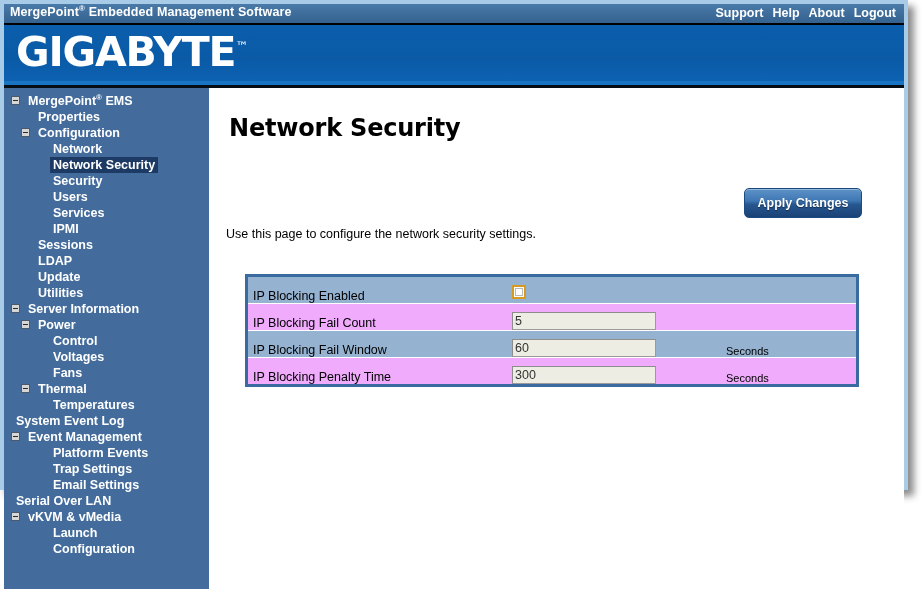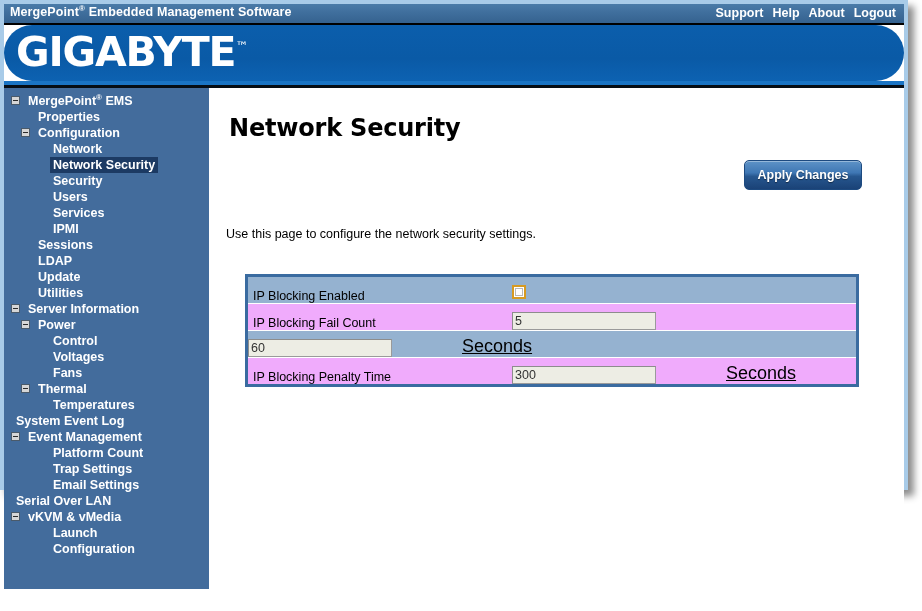--- a/index.html
+++ b/index.html
@@ -79,21 +79,20 @@
 
   
   .banner {
     position: absolute;
     left: 0; top: 21px;
     width: 900px;
     height: 56px;
     background: #0a5ba8;
     background: linear-gradient(to bottom, #0b5eac 0%, #0a5aa6 60%, #0d62b2 100%);
     overflow: hidden;
-    border-radius: 28px;
   }
   .banner-logo {
     position: absolute;
     left: 12px;
     top: 7px;
     color: #ffffff;
     font-size: 41px;
     font-weight: bold;
     letter-spacing: -1.2px;
     font-family: "DejaVu Sans", sans-serif;
@@ -202,21 +201,21 @@
     top: 26px;
     font-size: 24px;
     font-weight: bold;
     color: #000000;
     font-family: "DejaVu Sans", sans-serif;
     letter-spacing: -0.2px;
   }
   .apply-btn {
     position: absolute;
     left: 531px;
-    top: 72px;
+    top: 100px;
     width: 118px;
     height: 30px;
     border: 1px solid #1d4a80;
     border-radius: 5px;
     background: linear-gradient(to bottom, #5e93c7 0%, #3f77b4 42%, #27578f 55%, #1a4277 100%);
     color: #ffffff;
     font-size: 12.5px;
     font-weight: bold;
     cursor: pointer;
     padding: 0;
@@ -257,25 +256,24 @@
     font-size: 12.5px;
     color: #000000;
     box-sizing: border-box;
     white-space: nowrap;
   }
   .scell-ctl {
     width: 208px;
     box-sizing: border-box;
   }
   .scell-unit {
-    font-size: 18px;
+    font-size: 11px;
     color: #000000;
     padding-left: 6px;
     white-space: nowrap;
-    text-decoration: underline;
   }
   .txtbox {
     width: 144px;
     height: 18px;
     background: #edede4;
     border: 1px solid #9a9a9a;
     border-top-color: #8d8d8d;
     border-left-color: #8d8d8d;
     font-size: 12.5px;
     font-family: "Liberation Sans", sans-serif;
@@ -344,21 +342,21 @@
               <div class="tree-row ind1"><span class="tree-label">Utilities</span></div>
               <div class="tree-row ind-e0"><span class="expander"></span><span class="tree-label">Server Information</span></div>
               <div class="tree-row ind-e1"><span class="expander"></span><span class="tree-label">Power</span></div>
               <div class="tree-row ind2"><span class="tree-label">Control</span></div>
               <div class="tree-row ind2"><span class="tree-label">Voltages</span></div>
               <div class="tree-row ind2"><span class="tree-label">Fans</span></div>
               <div class="tree-row ind-e1"><span class="expander"></span><span class="tree-label">Thermal</span></div>
               <div class="tree-row ind2"><span class="tree-label">Temperatures</span></div>
               <div class="tree-row ind0"><span class="tree-label">System Event Log</span></div>
               <div class="tree-row ind-e0"><span class="expander"></span><span class="tree-label">Event Management</span></div>
-              <div class="tree-row ind2"><span class="tree-label">Platform Count</span></div>
+              <div class="tree-row ind2"><span class="tree-label">Platform Events</span></div>
               <div class="tree-row ind2"><span class="tree-label">Trap Settings</span></div>
               <div class="tree-row ind2"><span class="tree-label">Email Settings</span></div>
               <div class="tree-row ind0"><span class="tree-label">Serial Over LAN</span></div>
               <div class="tree-row ind-e0"><span class="expander"></span><span class="tree-label">vKVM &amp; vMedia</span></div>
               <div class="tree-row ind2"><span class="tree-label">Launch</span></div>
               <div class="tree-row ind2"><span class="tree-label">Configuration</span></div>
             </div>
         </div>
         <div class="sidebar-gap"></div>
 
@@ -374,20 +372,21 @@
                 <div class="scell-label">IP Blocking Enabled</div>
                 <div class="scell-ctl"><span class="chk"></span></div>
                 <div class="scell-unit"></div>
               </div>
               <div class="srow even">
                 <div class="scell-label">IP Blocking Fail Count</div>
                 <div class="scell-ctl"><input type="text" class="txtbox" value="5" style=""></div>
                 <div class="scell-unit"></div>
               </div>
               <div class="srow odd">
+                <div class="scell-label">IP Blocking Fail Window</div>
                 <div class="scell-ctl"><input type="text" class="txtbox" value="60" style=""></div>
                 <div class="scell-unit">Seconds</div>
               </div>
               <div class="srow even">
                 <div class="scell-label">IP Blocking Penalty Time</div>
                 <div class="scell-ctl"><input type="text" class="txtbox" value="300" style=""></div>
                 <div class="scell-unit">Seconds</div>
               </div>
             </div>
         </div>

